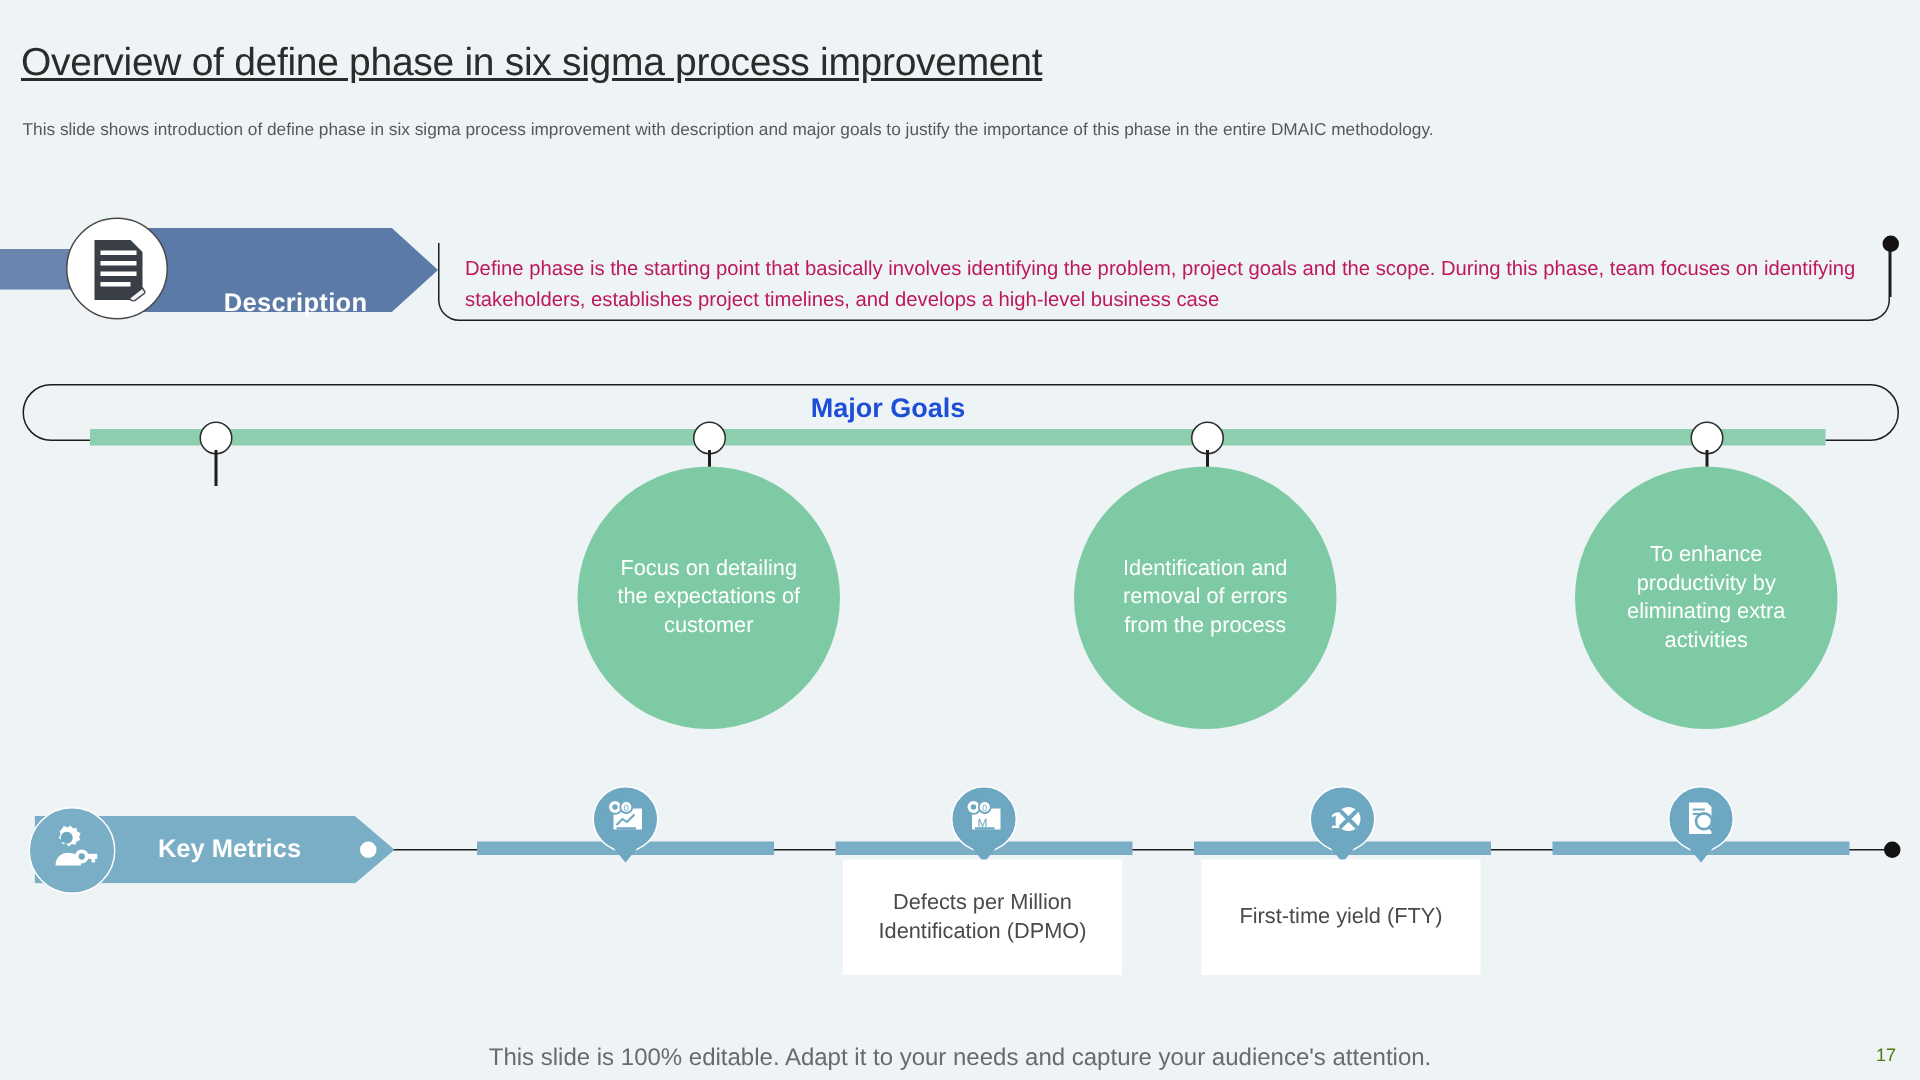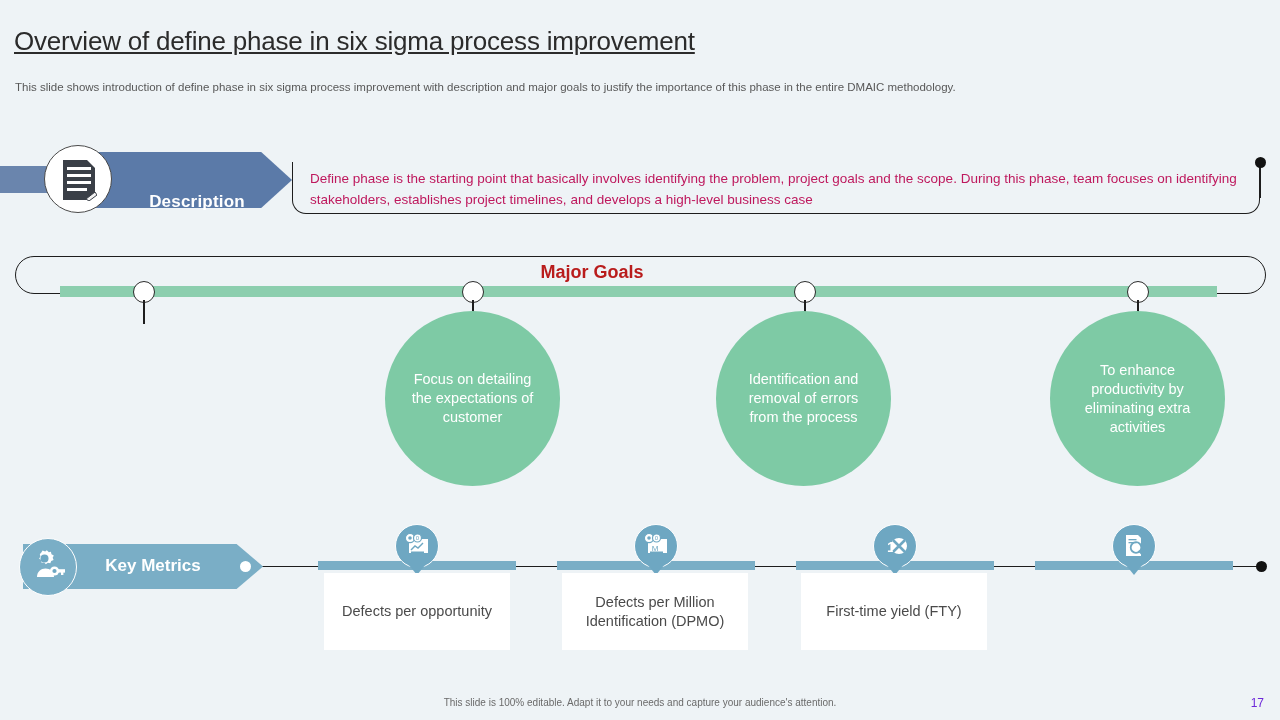--- a/index.html
+++ b/index.html
@@ -142,21 +142,21 @@
     background: #eef3f6;
   }
   .goals-title {
     position: absolute;
     left: 0;
     top: 262px;
     width: 1184px;
     text-align: center;
     font-size: 18px;
     font-weight: bold;
-    color: #b91c1c;
+    color: #1d4ed8;
   }
   .goals-bar {
     position: absolute;
     left: 60px;
     top: 286px;
     width: 1157px;
     height: 11px;
     background: #8cceae;
   }
 
@@ -298,29 +298,29 @@
     width: 170px;
   }
 
   
   .footer-note {
     position: absolute;
     left: 0;
     top: 697px;
     width: 1280px;
     text-align: center;
-    font-size: 10px;
+    font-size: 16px;
     color: #6a6a6a;
   }
   .page-num {
     position: absolute;
     right: 16px;
     top: 696px;
     font-size: 12px;
-    color: #6d28d9;
+    color: #4d7c0f;
   }
 </style>
 </head>
 <body>
 
 <div id="slide">
 
   <div class="page-title">Overview of define phase in six sigma process improvement</div>
   <div class="page-subtitle">This slide shows introduction of define phase in six sigma process improvement with description and major goals to justify the importance of this phase in the entire DMAIC methodology.</div>
 
@@ -400,23 +400,20 @@
         <circle cx="7" cy="6" r="4.6" fill="#ffffff" stroke="#6ea7c2" stroke-width="1.2"></circle>
         <circle cx="7" cy="6" r="1.8" fill="#6ea7c2"></circle>
         <circle cx="14.5" cy="6" r="4" fill="#ffffff" stroke="#6ea7c2" stroke-width="1.2"></circle>
         <text x="14.5" y="8.4" font-size="6" fill="#6ea7c2" text-anchor="middle" font-family="Liberation Sans, sans-serif">0</text>
         <polyline points="8,18 12,14 15,16 20,11" fill="none" stroke="#6ea7c2" stroke-width="1.4"></polyline>
         <rect x="8" y="19.5" width="13" height="1.6" fill="#6ea7c2"></rect>
       </svg>
     </span>
   </div>
   <div class="km-icon-tip" style="left:408px"></div>
-  <div class="km-card" style="left:324px">
-    <div class="km-card-text">Defects per opportunity</div>
-  </div>
 
   <div class="km-seg" style="left:557px; width:198px"></div>
   <div class="km-icon" style="left:634px">
     <span>
       <svg width="28" height="28" viewBox="0 0 28 28" style="position:absolute;left:7px;top:7px">
         <rect x="6" y="7" width="19" height="14" fill="#ffffff"></rect>
         <circle cx="7" cy="6" r="4.6" fill="#ffffff" stroke="#6ea7c2" stroke-width="1.2"></circle>
         <circle cx="7" cy="6" r="1.8" fill="#6ea7c2"></circle>
         <circle cx="14.5" cy="6" r="4" fill="#ffffff" stroke="#6ea7c2" stroke-width="1.2"></circle>
         <text x="14.5" y="8.4" font-size="6" fill="#6ea7c2" text-anchor="middle" font-family="Liberation Sans, sans-serif">0</text>

